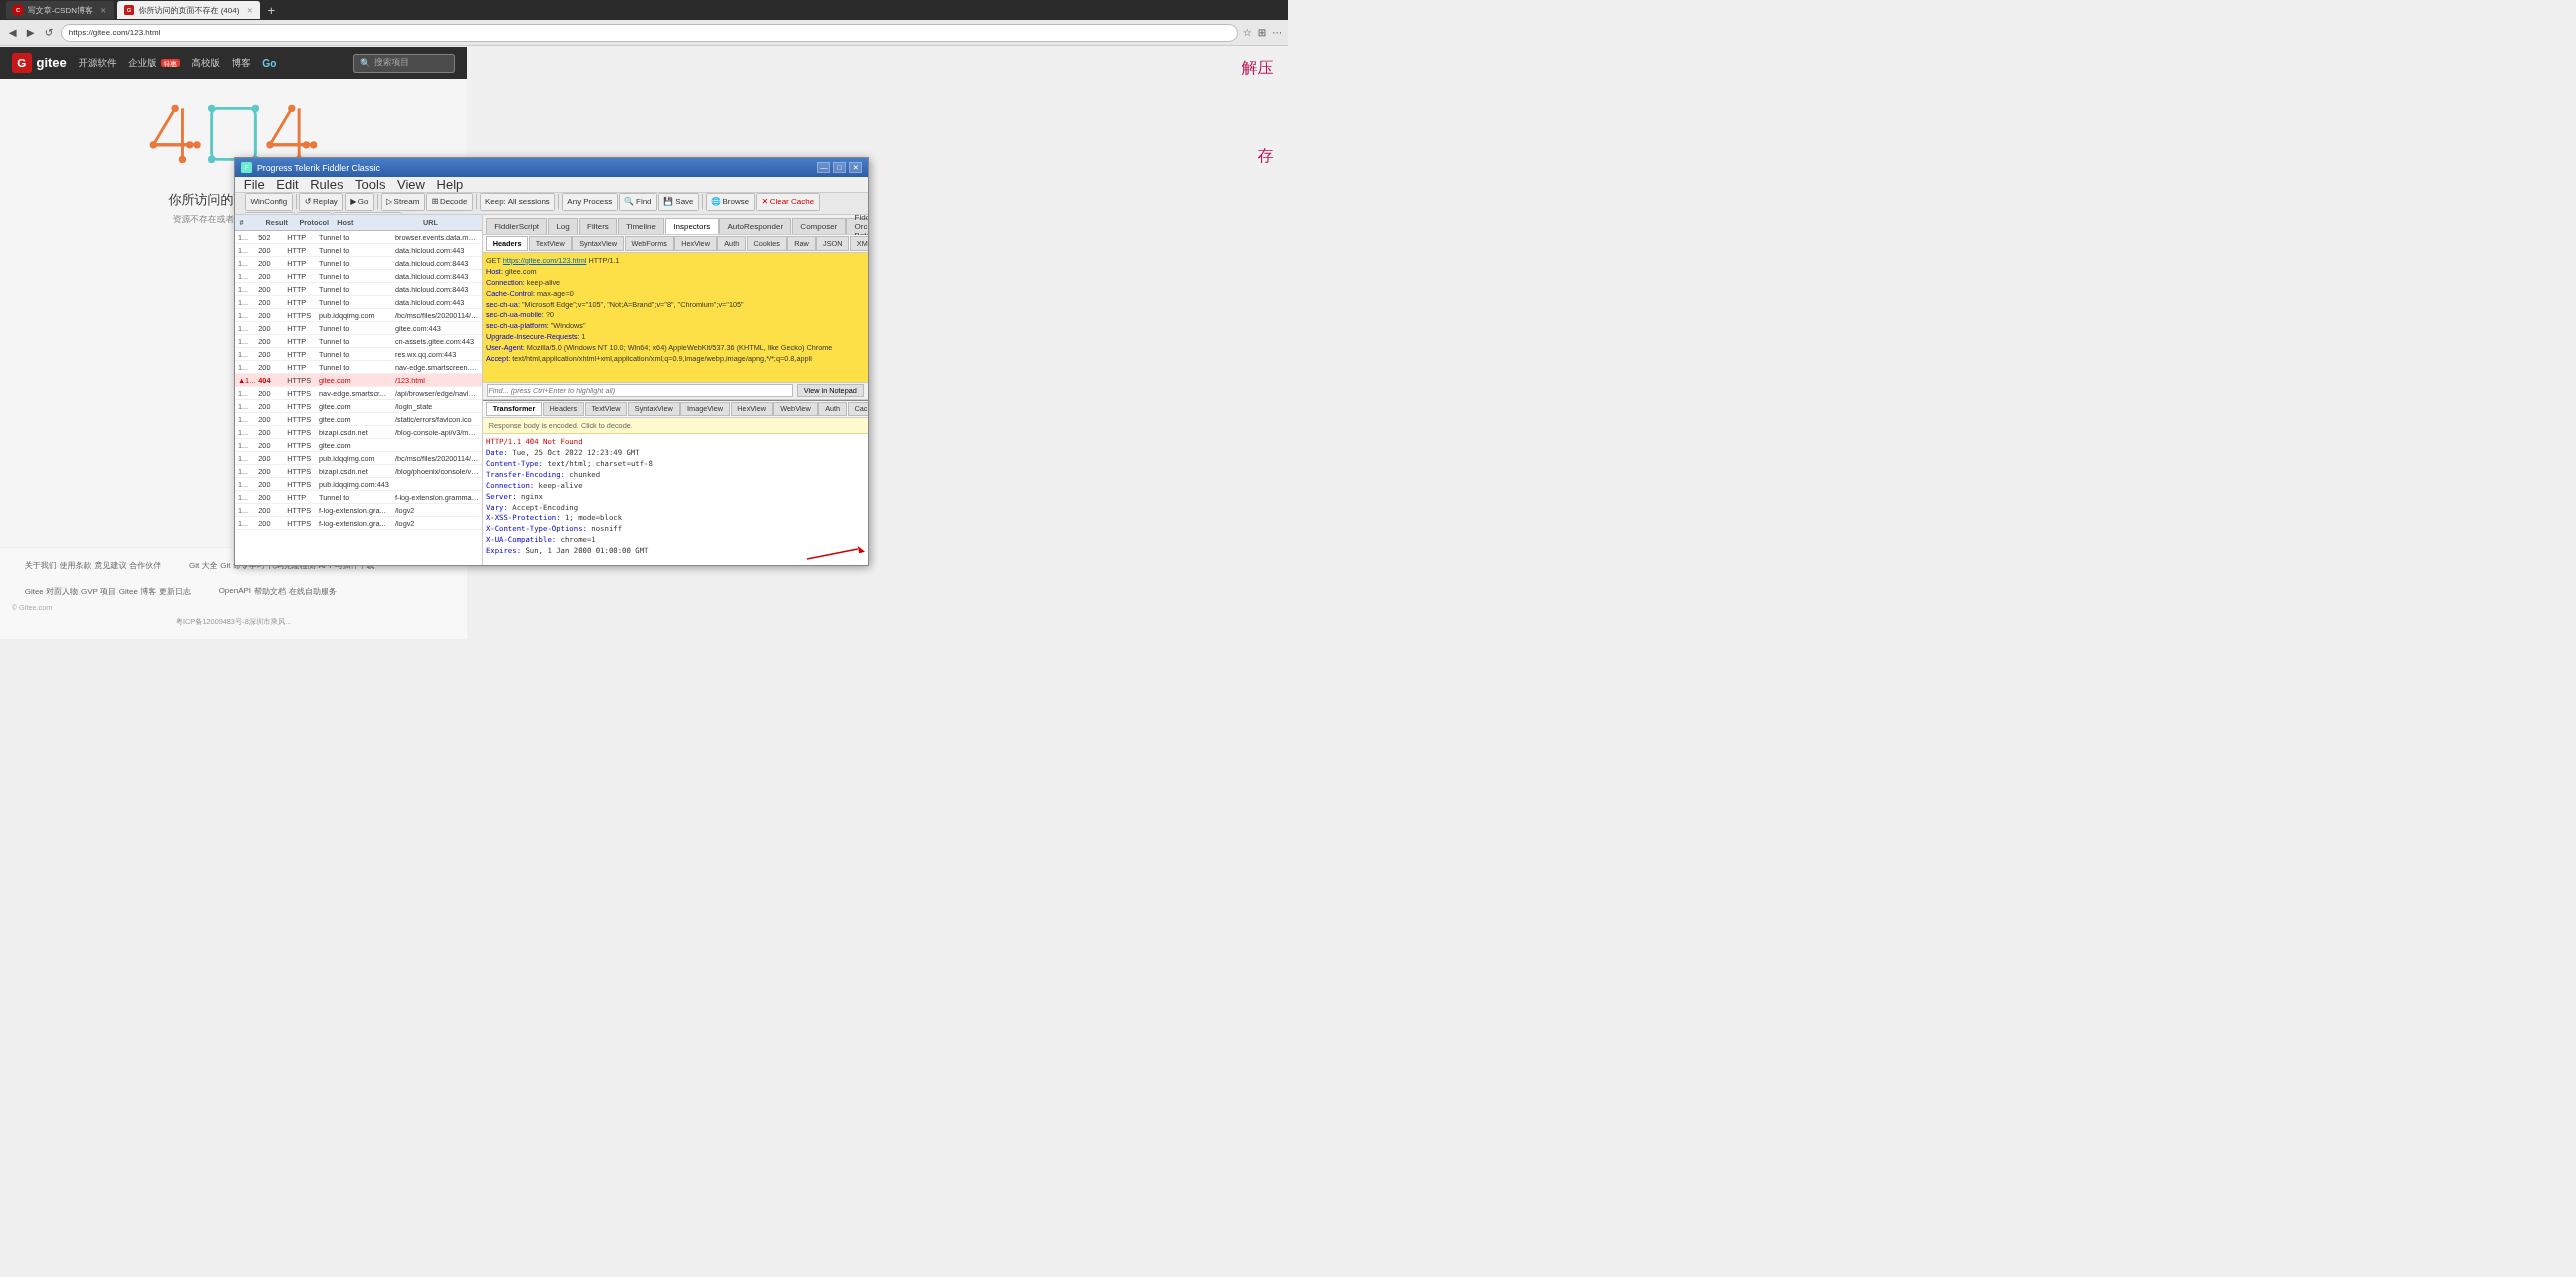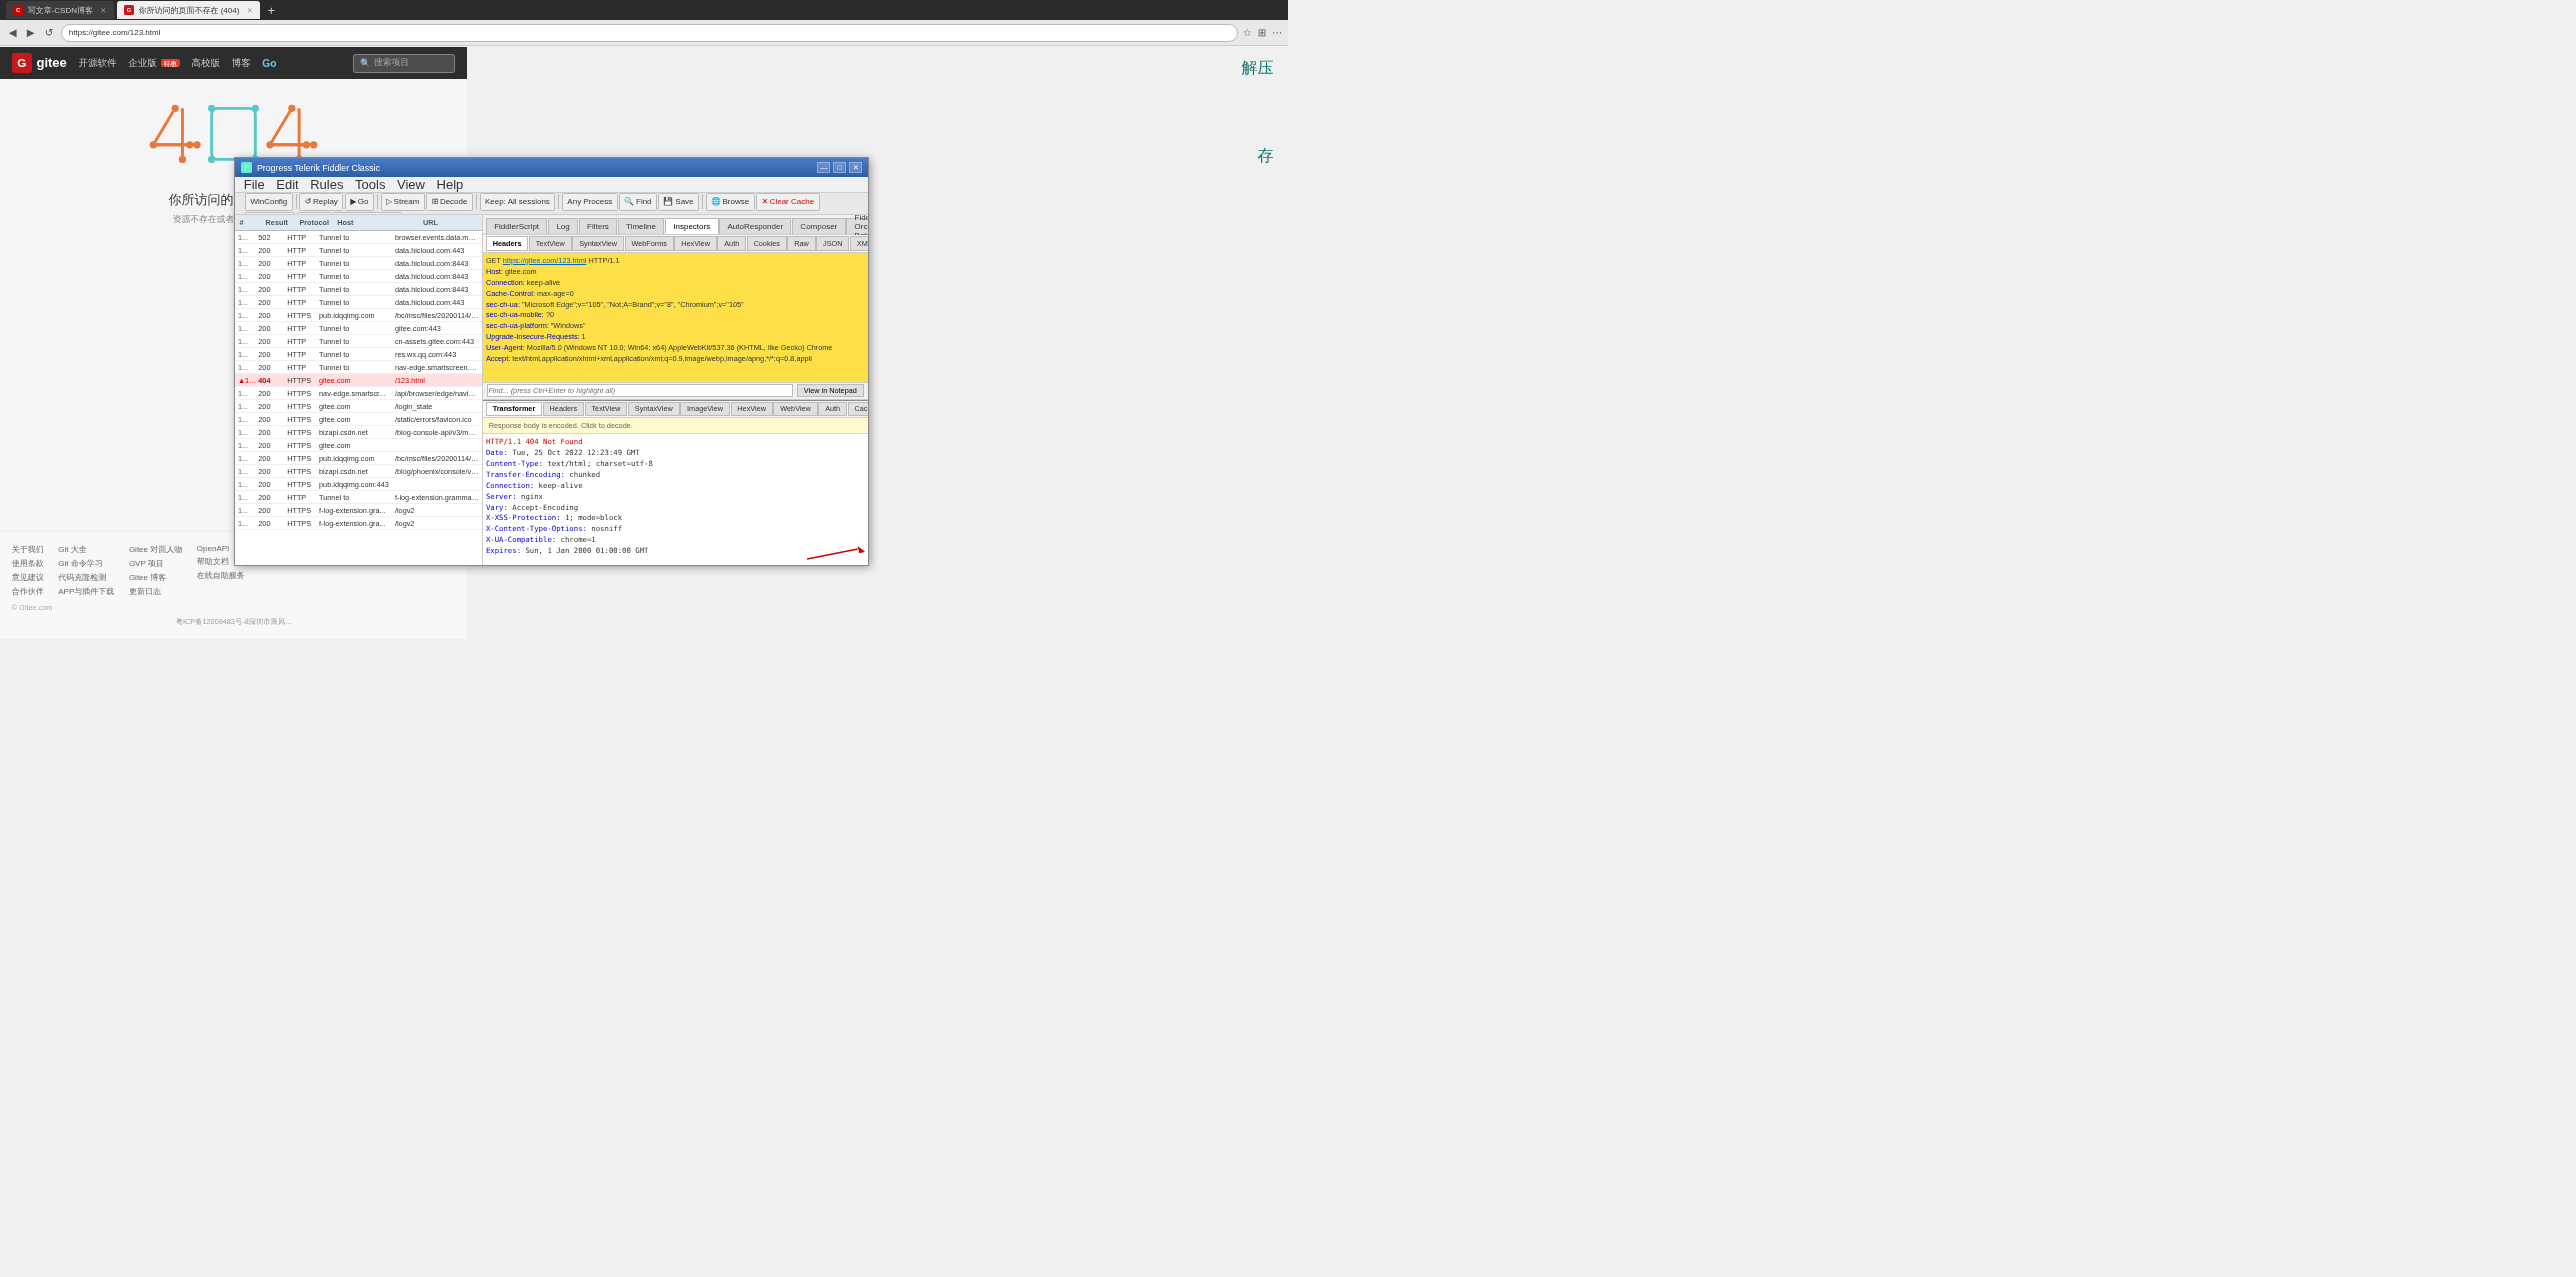--- a/index.html
+++ b/index.html
@@ -203,22 +203,23 @@
       color: #666;
     }
     .gitee-footer-links {
       display: flex;
       gap: 14.6px;
       flex-wrap: wrap;
       margin-bottom: 5.8px;
     }
     .gitee-footer-col {
       display: flex;
-      flex-direction: column;
+      flex-direction: row;
       gap: 2.9px;
+      margin-left: 13px;
     }
     .gitee-footer-link {
       color: #666;
       cursor: pointer;
       font-size: 8px;
     }
     .gitee-footer-icp {
       font-size: 7.3px;
       color: #999;
       text-align: center;
@@ -553,21 +554,21 @@
     }
     .response-content .header-key {
       color: #0000cc;
     }
 
     
     .side-text {
       position: absolute;
       right: 7.3px;
       font-size: 16px;
-      color: #0f766e;
+      color: #be185d;
       font-family: 'SimSun', serif;
       text-align: center;
     }
 
     .col-num { width: 20.4px; }
     .col-result { width: 28px; }
     .col-protocol { width: 32px; }
     .col-host { width: 80px; }
     .col-url { flex: 1; }
   </style>

